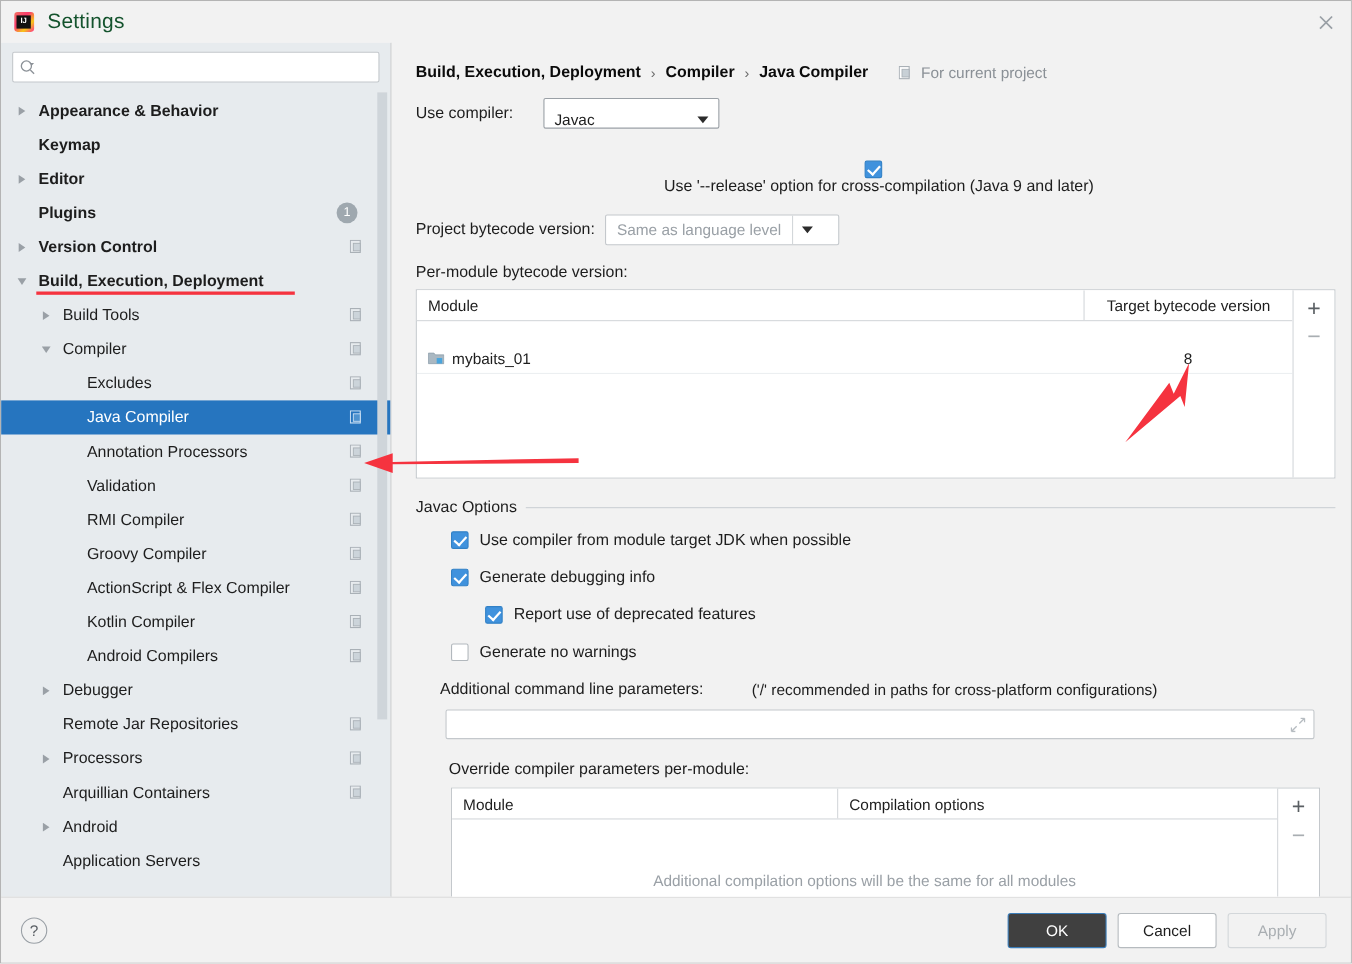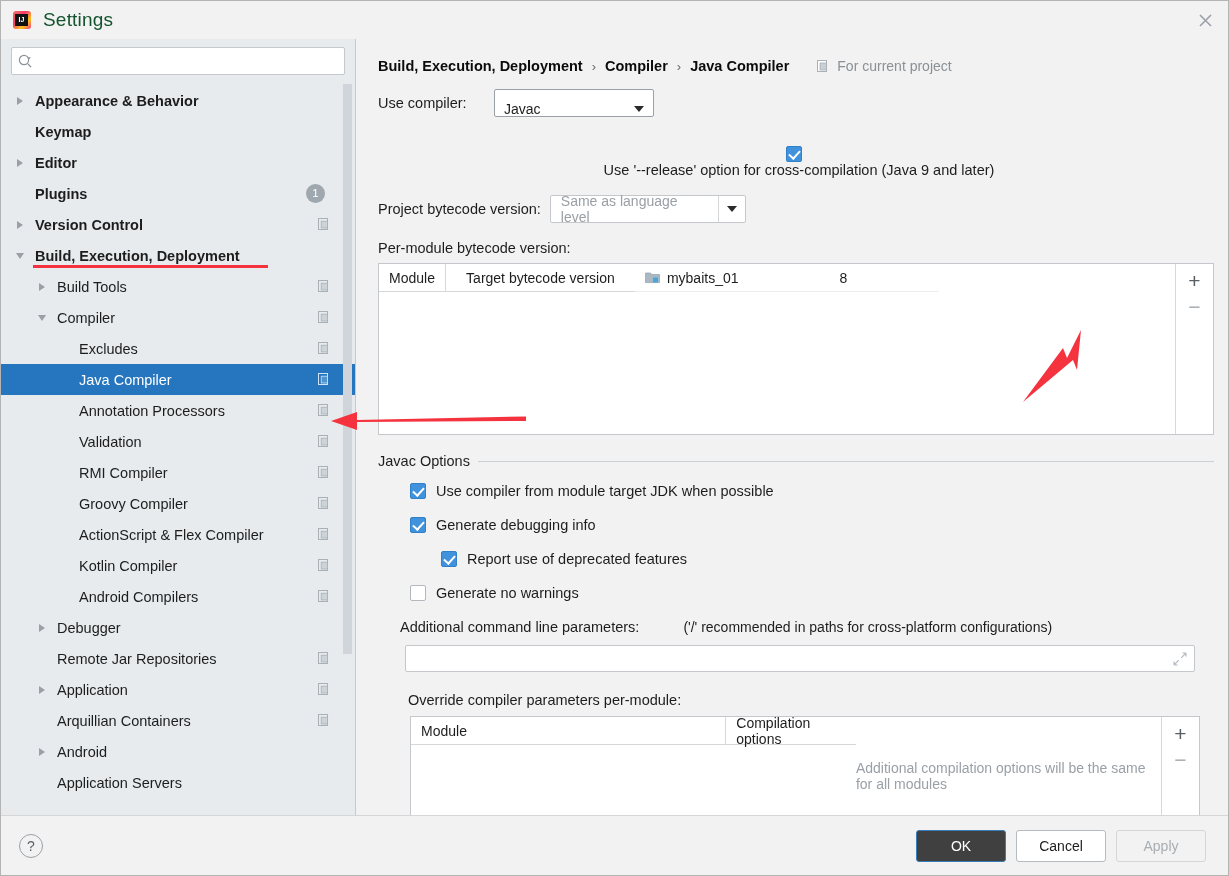--- a/index.html
+++ b/index.html
@@ -219,21 +219,21 @@
   }
   .cbox.off { background: #fff; border: 1px solid #b2b8bd; }
 
   
   .tbl-label { font-size: 14.5px; color: #1d1d1d; }
   .tbl-wrap {
     display: flex;
     border: 1px solid #c4c8cc;
     background: #fff;
   }
-  .tbl { flex: 1 1 auto; display: flex; flex-direction: row; background: #fff; }
+  .tbl { flex: 1 1 auto; display: flex; flex-direction: column; background: #fff; gap: 20px; }
   .tbl-head {
     display: flex; height: 28px;
     border-bottom: 1px solid #d4d8db;
     background: #fff;
   }
   .th {
     display: flex; align-items: center;
     font-size: 14px; color: #1d1d1d;
     padding: 0 10px;
   }
@@ -489,21 +489,21 @@
             <span class="ti-label" style="margin-left: 6px;">Remote Jar Repositories</span>
             <span class="copy-icon">
               <svg width="13" height="13" viewBox="0 0 13 13">
                 <rect x="0.5" y="0.5" width="9" height="11" fill="none" stroke="#a9b0b6"></rect>
                 <rect x="3.2" y="3.2" width="6.3" height="6.8" fill="#ccd4da" stroke="#a9b0b6" stroke-width="0.8"></rect>
               </svg>
             </span>
           </div>
           <div class="tree-item">
             <span class="arrow collapsed" style="margin-left: 32px;"></span>
-            <span class="ti-label" style="margin-left: 6px;">Application</span>
+            <span class="ti-label" style="margin-left: 6px;">Processors</span>
             <span class="copy-icon">
               <svg width="13" height="13" viewBox="0 0 13 13">
                 <rect x="0.5" y="0.5" width="9" height="11" fill="none" stroke="#a9b0b6"></rect>
                 <rect x="3.2" y="3.2" width="6.3" height="6.8" fill="#ccd4da" stroke="#a9b0b6" stroke-width="0.8"></rect>
               </svg>
             </span>
           </div>
           <div class="tree-item">
             <span class="arrow" style="margin-left: 32px;"></span>
             <span class="ti-label" style="margin-left: 6px;">Arquillian Containers</span>
@@ -551,21 +551,21 @@
         </div>
       </div>
 
       <div class="cb-row" style="margin-top:29px; margin-left:6px;flex-direction:column;">
         <span class="cbox on"></span>
         <span class="label">Use '--release' option for cross-compilation (Java 9 and later)</span>
       </div>
 
       <div class="row" style="margin-top:17px;">
         <span class="label">Project bytecode version:</span>
-        <div class="combo-split" style="width:196px; margin-left:9px;">
+        <div class="combo-split" style="width:213px; margin-left:9px;">
           <span class="cs-val">Same as language level</span>
           <span class="cs-btn"></span>
         </div>
       </div>
 
       <div class="tbl-label" style="margin-top:17px;">Per-module bytecode version:</div>
       <div class="tbl-wrap" style="margin-top:7px; height:172px;">
         <div class="tbl">
           <div class="tbl-head">
             <div class="th" style="flex:1 1 auto;">Module</div>

